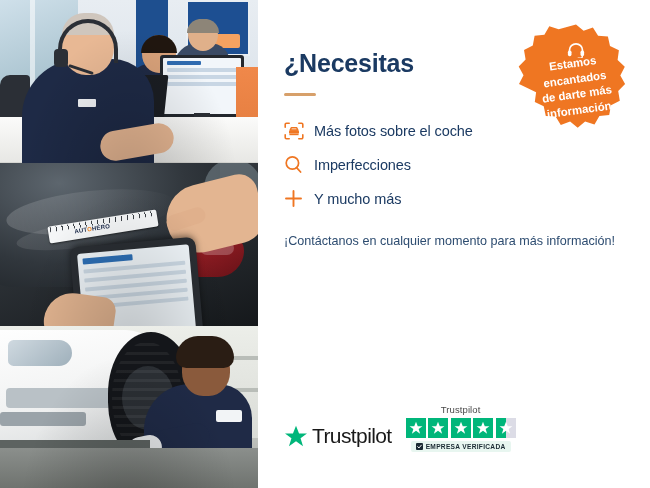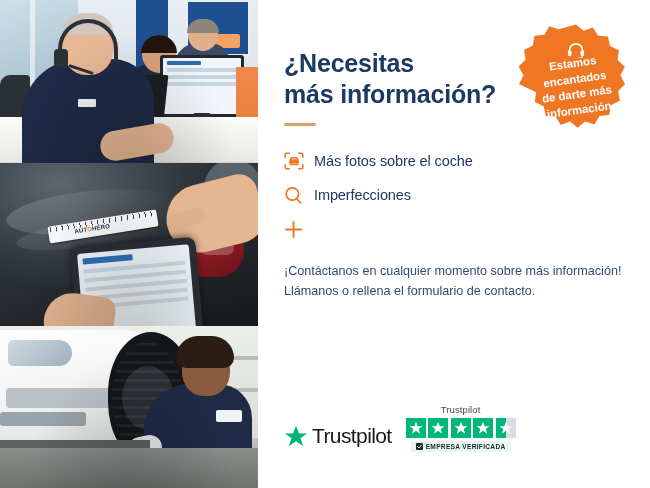--- a/index.html
+++ b/index.html
@@ -255,21 +255,20 @@
       <div class="bench"></div>
       <div class="grain"></div>
     </div>
 
   </div>
 
   <div class="content">
 
     <h1 class="headline">
       <span>¿Necesitas</span>
-      <span class="l2">más información?</span>
     </h1>
 
     <div class="divider"></div>
 
     <ul class="features">
 
 
 
       <li class="feature">
         <span class="ico">
@@ -300,27 +299,27 @@
 
       <li class="feature">
         <span class="ico">
           <svg width="19" height="19" viewBox="0 0 19 19">
             <g stroke="#ef7622" stroke-width="1.9" stroke-linecap="round">
               <line x1="9.5" y1="2" x2="9.5" y2="17"></line>
               <line x1="2" y1="9.5" x2="17" y2="9.5"></line>
             </g>
           </svg>
         </span>
+        <span class="txt">Y mucho más</span>
       </li>
 
     </ul>
 
     <div class="contact">
-      <p>¡Contáctanos en cualquier momento sobre más información!</p>
-      <p>Llámanos o rellena el formulario de contacto.</p>
+      <p>¡Contáctanos en cualquier momento para más información!</p>
     </div>
 
     <div class="badge">
       <svg class="burst" viewBox="0 0 124 124">
         <path fill="#ef7622" d="M62 2.5l7.6 6.2 9.3-3.3 5.2 8.4 9.8.6 2.1 9.6 8.9 4.2-1.3 9.8 7.2 6.7-4.5 8.8 4.8 8.6-6.9 7 1.6 9.7-8.8 4.5-1.8 9.7-9.8.9-4.9 8.5-9.4-3-7.4 6.4-7.6-6.2-9.3 3.3-5.2-8.4-9.8-.6-2.1-9.6-8.9-4.2 1.3-9.8L5 62l4.5-8.8L4.7 44.6l6.9-7-1.6-9.7 8.8-4.5 1.8-9.7 9.8-.9 4.9-8.5 9.4 3z"></path>
       </svg>
       <span class="headset-ico">
         <svg width="19" height="17" viewBox="0 0 19 17">
           <path d="M3 11V9.3a6.5 6.5 0 0 1 13 0V11" fill="none" stroke="#ffffff" stroke-width="1.7" stroke-linecap="round"></path>
           <rect x="1.4" y="9.6" width="3.6" height="5.6" rx="1.6" fill="#ffffff"></rect>

